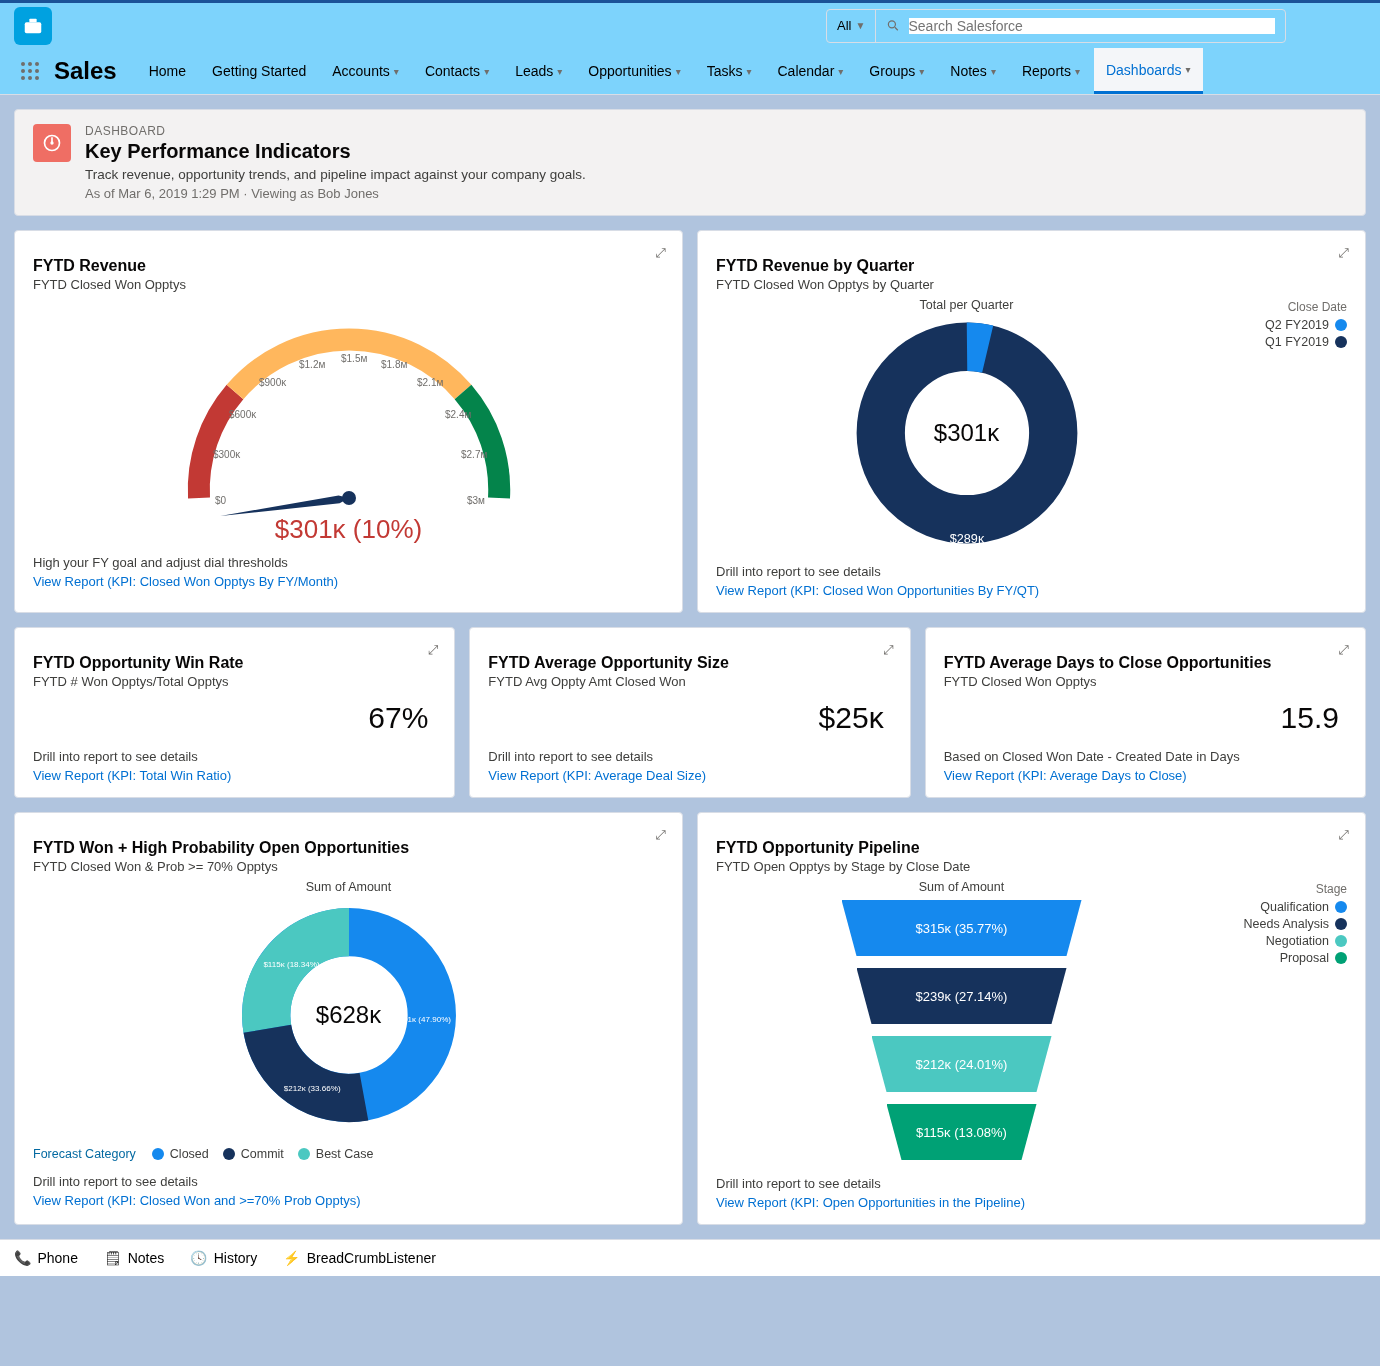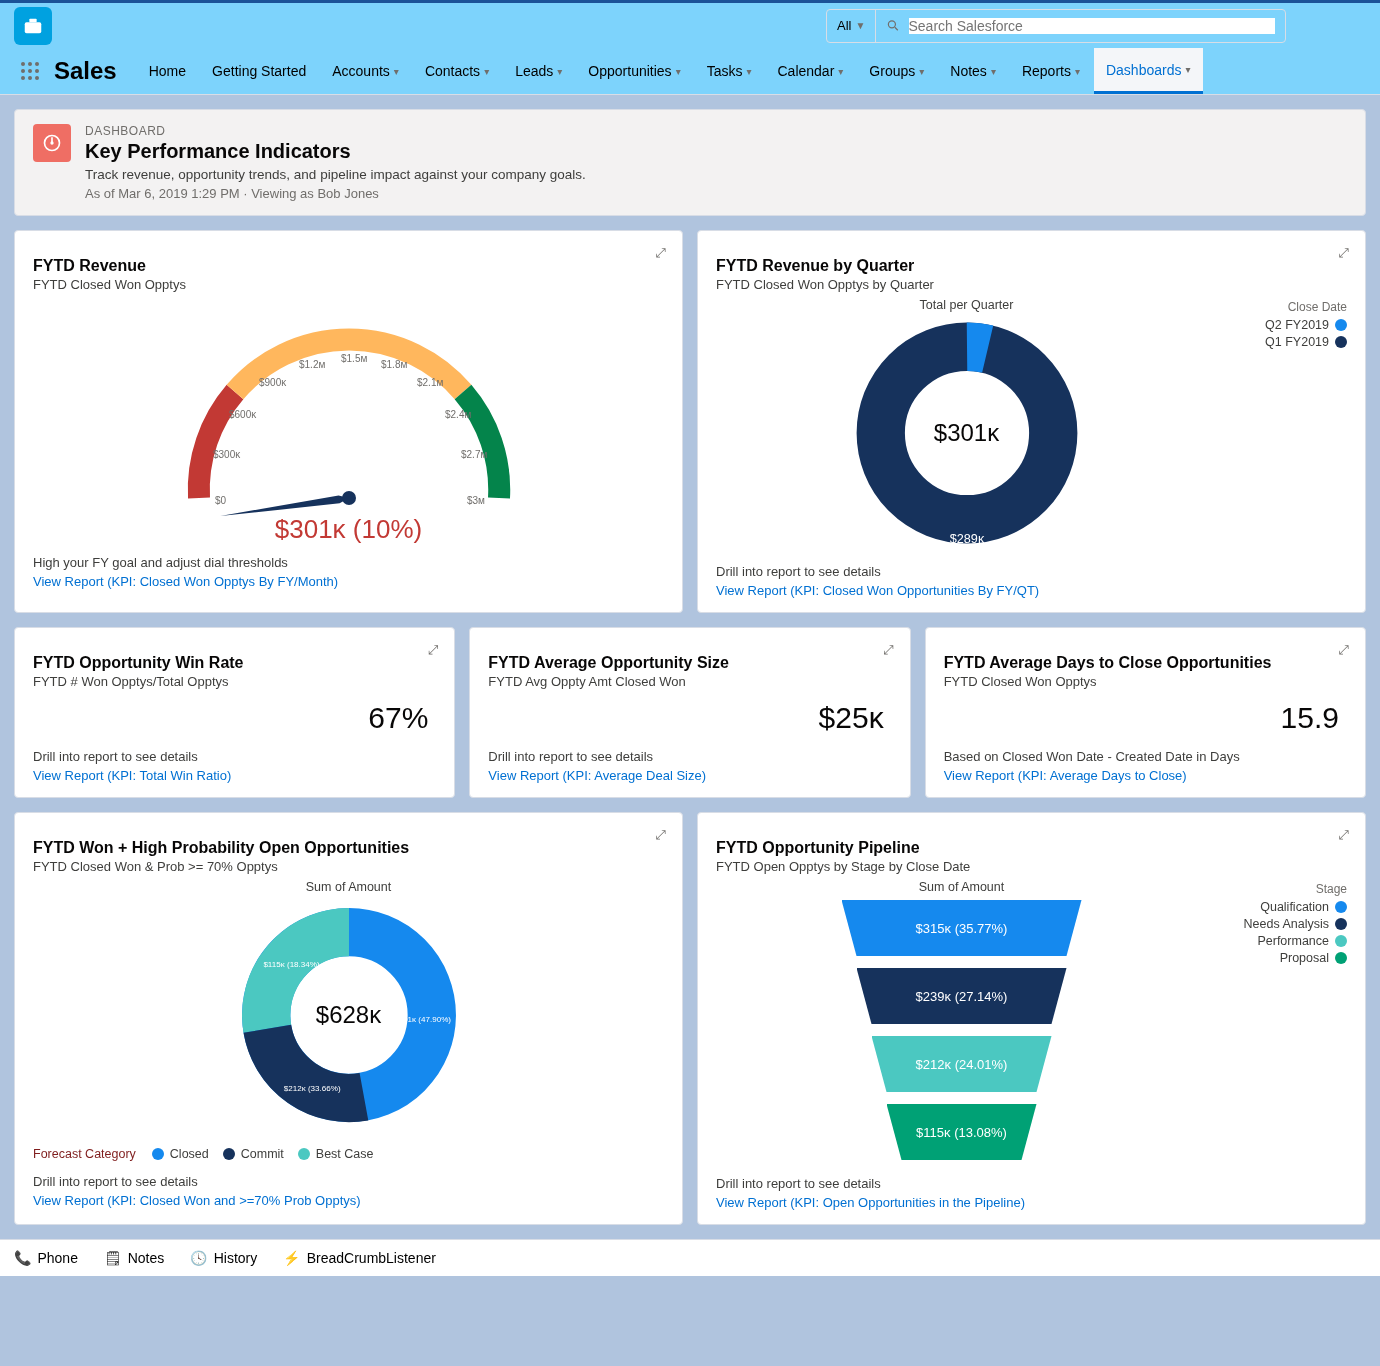--- a/index.html
+++ b/index.html
@@ -266,21 +266,21 @@
           <circle cx="100" cy="100" r="72" fill="none" stroke="#1589ee" stroke-width="42"></circle>
           <path d="M 100 28 A 72 72 0 0 0 29 112" fill="none" stroke="#4bc8c1" stroke-width="42"></path>
           <path d="M 29 112 A 72 72 0 0 0 113 171" fill="none" stroke="#16325c" stroke-width="42"></path>
           <text x="164" y="106" font-size="7" fill="#fff" text-anchor="middle">$301ᴋ (47.90%)</text>
           <text x="68" y="166" font-size="7" fill="#fff" text-anchor="middle">$212ᴋ (33.66%)</text>
           <text x="50" y="58" font-size="7" fill="#fff" text-anchor="middle">$115ᴋ (18.34%)</text>
         </svg>
         <div class="donut-center">$628ᴋ</div>
       </div>
       <div class="legend legend-left" style="display:flex; gap:16px; align-items:center; margin-top:8px;">
-        <span style="color:#7f1d1d">Forecast Category</span>
+        <span style="color:#0369a1">Forecast Category</span>
         <div id="legend-wonprob" style="display:flex; gap:14px;">
             <div class="legend-row" style="display: inline-flex;">
               <span class="swatch" style="background:#1589ee"></span>
               <span>Closed</span>
             </div>
             <div class="legend-row" style="display: inline-flex;">
               <span class="swatch" style="background:#16325c"></span>
               <span>Commit</span>
             </div>
             <div class="legend-row" style="display: inline-flex;">
@@ -312,21 +312,21 @@
           <div id="legend-pipeline">
               <div class="legend-row">
                 <span>Qualification</span>
                 <span class="swatch" style="background:#1589ee"></span>
               </div>
               <div class="legend-row">
                 <span>Needs Analysis</span>
                 <span class="swatch" style="background:#16325c"></span>
               </div>
               <div class="legend-row">
-                <span>Performance</span>
+                <span>Negotiation</span>
                 <span class="swatch" style="background:#4bc8c1"></span>
               </div>
               <div class="legend-row">
                 <span>Proposal</span>
                 <span class="swatch" style="background:#00a175"></span>
               </div>
             </div>
         </div>
       </div>
       <div class="footer-note">Drill into report to see details</div>

